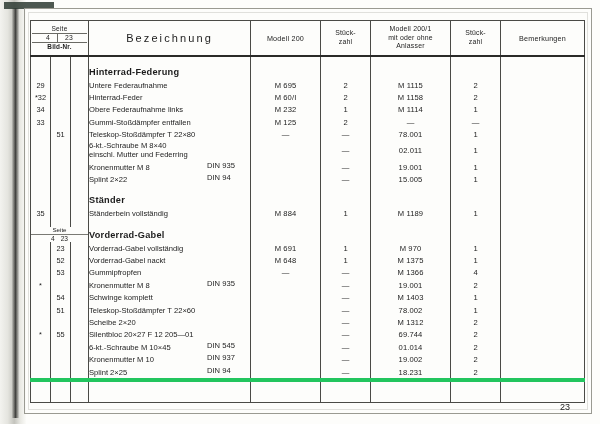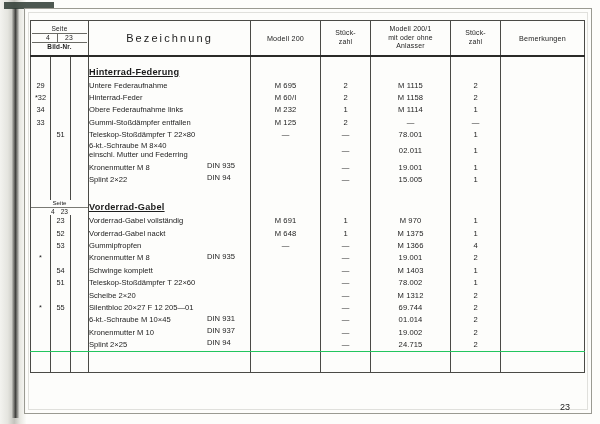--- a/index.html
+++ b/index.html
@@ -74,24 +74,24 @@
   .hdr-seite-bot{font-size:6.4px;font-weight:bold;}
   .hdr-2line{line-height:1.3;font-size:6.9px;}
   .hdr-3line{line-height:1.25;font-size:6.9px;}
 
   tbody td{height:12.4px;font-size:7.6px;}
   td.ref{text-align:center;font-size:7.4px;}
   td.desc{padding-left:13px;position:relative;white-space:nowrap;margin-left:48px;}
   td.val{text-align:center;letter-spacing:.1px;}
   td.qty{text-align:center;}
   .din{position:absolute;left:118px;top:0;}
-  .sect{font-weight:bold;font-size:9.2px;letter-spacing:.25px;padding-left:13px;text-decoration:underline;}
+  .sect{font-weight:bold;font-size:9.2px;letter-spacing:.25px;padding-left:13px;}
   tr.spacer td{height:7px;}
   tr.sect-row td{height:15px;}
-  tr.last-row td{border-bottom:1px solid #22c55e;}
+  tr.last-row td{border-bottom:4px solid #22c55e;}
   .two-line{line-height:1.18;}
 
   
   .mini-seite{font-size:6.2px;text-align:center;line-height:1.1;border-bottom:1px solid #7a7a74;}
   .mini-nums{display:flex;justify-content:center;gap:6px;font-size:6.6px;}
 
   #page-number{
     position:absolute;right:30px;bottom:12px;
     font-size:9px;
   }
@@ -267,20 +267,42 @@
           <td></td>
           <td></td>
           <td></td>
           <td></td>
           <td></td>
           <td></td>
           <td></td>
           <td></td>
           <td></td>
         </tr>
+        <tr class="sect-row">
+          <td></td>
+          <td></td>
+          <td></td>
+          <td class="sect">Ständer</td>
+          <td></td>
+          <td></td>
+          <td></td>
+          <td></td>
+          <td></td>
+        </tr>
+        <tr>
+          <td class="ref">35</td>
+          <td class="ref"></td>
+          <td></td>
+          <td class="desc"><span>Ständerbein vollständig</span></td>
+          <td class="val">M 884</td>
+          <td class="qty">1</td>
+          <td class="val">M 1189</td>
+          <td class="qty">1</td>
+          <td></td>
+        </tr>
         <tr class="spacer">
           <td></td>
           <td></td>
           <td></td>
           <td></td>
           <td></td>
           <td></td>
           <td></td>
           <td></td>
           <td></td>
@@ -385,21 +407,21 @@
           <td class="val"></td>
           <td class="qty">—</td>
           <td class="val">69.744</td>
           <td class="qty">2</td>
           <td></td>
         </tr>
         <tr>
           <td class="ref"></td>
           <td class="ref"></td>
           <td></td>
-          <td class="desc"><span>6-kt.-Schraube  M 10×45</span><span class="din">DIN 931</span></td>
+          <td class="desc"><span>6-kt.-Schraube  M 10×45</span><span class="din">DIN 545</span></td>
           <td class="val"></td>
           <td class="qty">—</td>
           <td class="val">01.014</td>
           <td class="qty">2</td>
           <td></td>
         </tr>
         <tr>
           <td class="ref"></td>
           <td class="ref"></td>
           <td></td>
@@ -410,21 +432,21 @@
           <td class="qty">2</td>
           <td></td>
         </tr>
         <tr class="last-row">
           <td class="ref"></td>
           <td class="ref"></td>
           <td></td>
           <td class="desc"><span>Splint 2×25</span><span class="din">DIN 94</span></td>
           <td class="val"></td>
           <td class="qty">—</td>
-          <td class="val">24.715</td>
+          <td class="val">18.231</td>
           <td class="qty">2</td>
           <td></td>
         </tr>
         <tr class="spacer">
           <td style="height: 10px;"></td>
           <td style="height: 10px;"></td>
           <td style="height: 10px;"></td>
           <td style="height: 10px;"></td>
           <td style="height: 10px;"></td>
           <td style="height: 10px;"></td>

